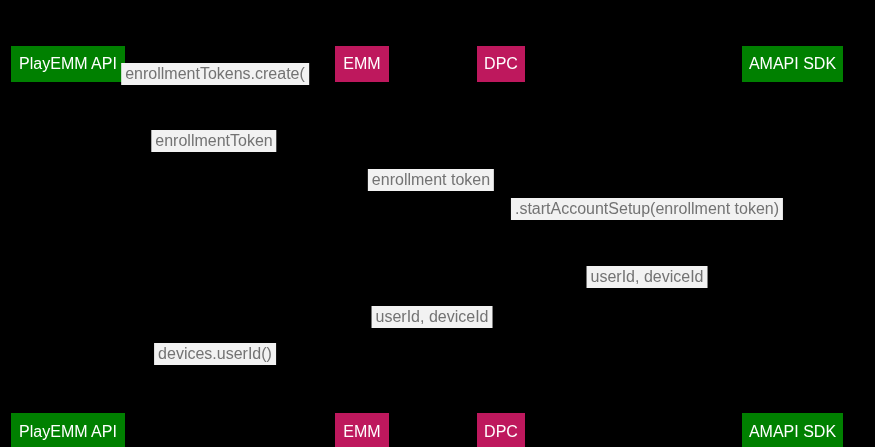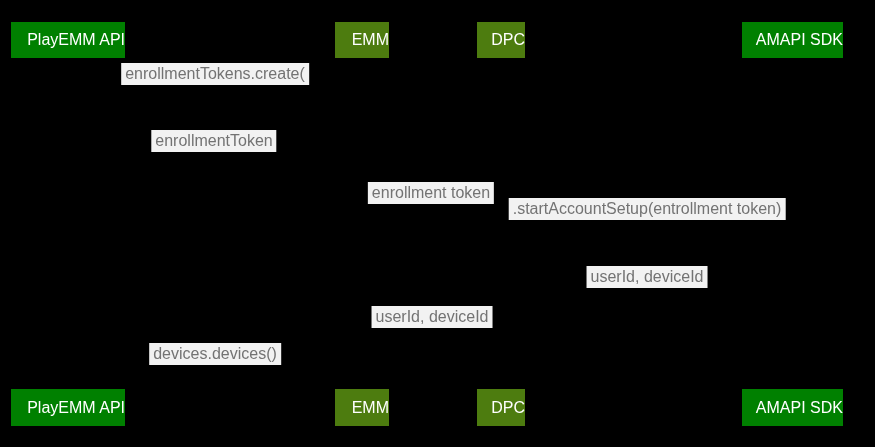--- a/index.html
+++ b/index.html
@@ -12,28 +12,29 @@
     width: 875px;
     height: 447px;
     background: #000000;
     font-family: "Liberation Sans", sans-serif;
     overflow: hidden;
   }
   .actor {
     position: absolute;
     display: flex;
     align-items: center;
-    justify-content: flex-end;
+    justify-content: center;
     color: #ffffff;
     font-size: 16px;
     font-weight: 400;
     white-space: nowrap;
+    margin-top: 24px;
   }
   .actor.green { background: #008000; }
-  .actor.blue  { background: #4d7c0f; }
+  .actor.blue  { background: #be185d; }
   .msg {
     position: absolute;
     transform: translateX(-50%);
     background: #f2f2f2;
     color: #737373;
     font-size: 16px;
     line-height: 20px;
     text-align: center;
     padding: 1px 4px;
     white-space: nowrap;
@@ -58,38 +59,38 @@
   </div>
 
   <div class="msg" style="left:215px; top:63px;">
     <div>enrollmentTokens.create(</div>
   </div>
 
   <div class="msg" style="left:214px; top:130px;">
     <div>enrollmentToken</div>
   </div>
 
-  <div class="msg" style="left:431px; top:182px;">
+  <div class="msg" style="left:431px; top:169px;">
     <div>enrollment token</div>
   </div>
 
   <div class="msg" style="left:647px; top:198px;">
-    <div>.startAccountSetup(entrollment token)</div>
+    <div>.startAccountSetup(enrollment token)</div>
   </div>
 
   <div class="msg" style="left:647px; top:266px;">
     <div>userId, deviceId</div>
   </div>
 
   <div class="msg" style="left:432px; top:306px;">
     <div>userId, deviceId</div>
   </div>
 
   <div class="msg" style="left:215px; top:343px;">
-    <div>devices.devices()</div>
+    <div>devices.userId()</div>
   </div>
 
   <div class="actor green" style="left:11px;  top:389px; width:114px; height:37px;">
     <span>PlayEMM API</span>
   </div>
   <div class="actor blue" style="left:335px; top:389px; width:54px; height:37px;">
     <span>EMM</span>
   </div>
   <div class="actor blue" style="left:477px; top:389px; width:48px; height:37px;">
     <span>DPC</span>

